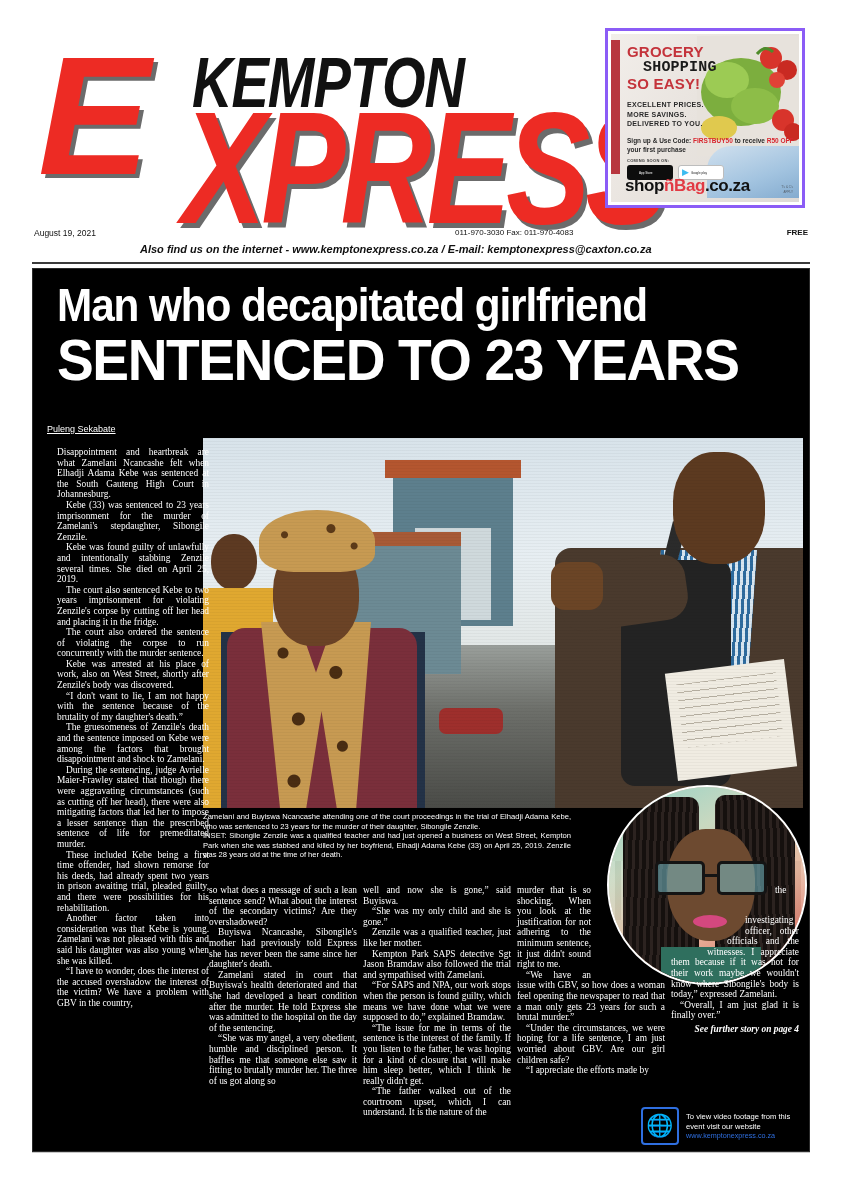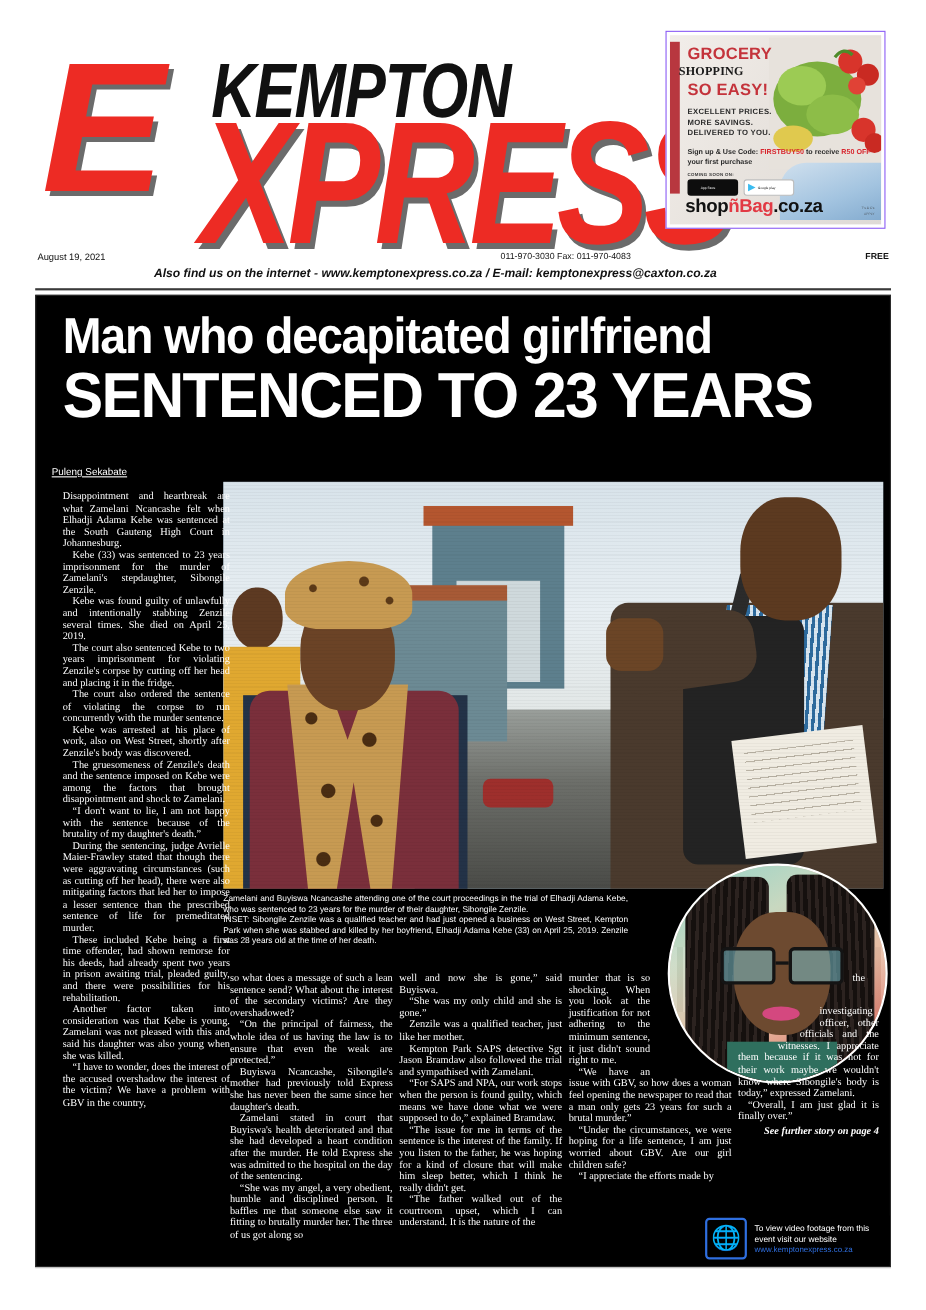--- a/index.html
+++ b/index.html
@@ -14,33 +14,33 @@
     letter-spacing:-8px;text-shadow:4px 4px 0 #6b6b6b;}
   .logo-kempton{position:absolute;left:160px;top:26px;font-family:"Liberation Sans",sans-serif;
     font-style:italic;font-weight:bold;font-size:56px;line-height:56px;color:#111111;
     letter-spacing:-1px;transform:scaleY(1.25);transform-origin:left top;}
   .logo-xpress{position:absolute;left:150px;top:70px;font-family:"Liberation Sans",sans-serif;
     font-style:italic;font-weight:bold;font-size:124px;line-height:118px;color:#ED2B24;
     letter-spacing:-5px;transform:scaleY(1.28) scaleX(1.02);transform-origin:left top;
     text-shadow:4px 4px 0 #6b6b6b;}
 
   
-  .ad-box{position:absolute;left:605px;top:28px;width:200px;height:180px;border:1px solid #8b5cf6;
+  .ad-box{position:absolute;left:605px;top:28px;width:200px;height:180px;border:3px solid #8b5cf6;
     background:#ffffff;padding:3px;box-sizing:border-box;}
   .ad-inner{position:relative;width:100%;height:100%;overflow:hidden;
     background:linear-gradient(120deg,#f2eeea 0%,#e9e4df 42%,#dedad6 100%);}
   .ad-leftbar{position:absolute;left:0;top:6px;width:9px;height:calc(100% - 34px);background:#B8373F;}
   .ad-veg{position:absolute;right:-6px;top:2px;width:108px;height:120px;}
   .ad-blue{position:absolute;right:0;bottom:4px;width:92px;height:52px;
     background:linear-gradient(160deg,#cfe0ef 0%,#9fc2e0 60%,#7fa9cf 100%);
     border-top-left-radius:24px;opacity:.95;}
   .ad-t1{position:absolute;left:16px;top:10px;font-family:"Liberation Sans",sans-serif;
     font-weight:bold;font-size:15px;line-height:15px;color:#C4333B;letter-spacing:.2px;}
-  .ad-t2{position:absolute;left:8px;top:26px;font-family:Liberation Serif, serif;
-    font-weight:bold;font-size:11px;line-height:15px;color:#1a1a1a;letter-spacing:.2px;}
+  .ad-t2{position:absolute;left:32px;top:26px;font-family:Liberation Mono, monospace;
+    font-weight:bold;font-size:15px;line-height:15px;color:#1a1a1a;letter-spacing:.2px;}
   .ad-t3{position:absolute;left:16px;top:42px;font-family:"Liberation Sans",sans-serif;
     font-weight:bold;font-size:15px;line-height:15px;color:#C4333B;letter-spacing:.2px;}
   .ad-sub{position:absolute;left:16px;top:66px;font-family:"Liberation Sans",sans-serif;
     font-weight:bold;font-size:7px;line-height:9.5px;color:#2b2b2b;letter-spacing:.3px;}
   .ad-promo{position:absolute;left:16px;top:102px;width:172px;font-family:"Liberation Sans",sans-serif;
     font-weight:bold;font-size:6.5px;line-height:9px;color:#2b2b2b;}
   .ad-promo .hl{color:#D8262E;}
   .ad-coming{position:absolute;left:16px;top:124px;font-family:"Liberation Sans",sans-serif;
     font-weight:bold;font-size:4px;line-height:5px;color:#3a3a3a;letter-spacing:.3px;}
   .store-row{position:absolute;left:16px;top:131px;display:flex;gap:5px;}
@@ -303,30 +303,29 @@
       <div class="in-top"></div>
     </div>
 
     <div class="col" id="col1">
         <p class="noind">Disappointment and heartbreak are what Zamelani Ncancashe felt when Elhadji Adama Kebe was sentenced at the South Gauteng High Court in Johannesburg.</p>
         <p>Kebe (33) was sentenced to 23 years imprisonment for the murder of Zamelani's stepdaughter, Sibongile Zenzile.</p>
         <p>Kebe was found guilty of unlawfully and intentionally stabbing Zenzile several times. She died on April 25, 2019.</p>
         <p>The court also sentenced Kebe to two years imprisonment for violating Zenzile's corpse by cutting off her head and placing it in the fridge.</p>
         <p>The court also ordered the sentence of violating the corpse to run concurrently with the murder sentence.</p>
         <p>Kebe was arrested at his place of work, also on West Street, shortly after Zenzile's body was discovered.</p>
+        <p>“I don't want to lie, I am not happy with the sentence because of the brutality of my daughter's death.”</p>
         <p>The gruesomeness of Zenzile's death and the sentence imposed on Kebe were among the factors that brought disappointment and shock to Zamelani.</p>
-        <p>“I don't want to lie, I am not happy with the sentence because of the brutality of my daughter's death.”</p>
         <p>During the sentencing, judge Avrielle Maier-Frawley stated that though there were aggravating circumstances (such as cutting off her head), there were also mitigating factors that led her to impose a lesser sentence than the prescribed sentence of life for premeditated murder.</p>
         <p>These included Kebe being a  first time offender, had shown remorse for his deeds, had already spent two years in prison awaiting trial, pleaded guilty, and there were possibilities for his rehabilitation.</p>
         <p>Another factor taken into consideration was that Kebe is young. Zamelani was not pleased with this and said his daughter was also young when she was killed.</p>
         <p>“I have to wonder, does the interest of the accused overshadow the interest of the victim? We have a problem with GBV in the country,</p>
       </div>
     <div class="col" id="col2" style="top: 616px;">
         <p class="noind">so what does a message of such a lean sentence send? What about the interest of the secondary victims? Are they overshadowed?</p>
-        <p>“On the principal of fairness, the whole idea of us having the law is to ensure that even the weak are protected.”</p>
         <p>Buyiswa Ncancashe, Sibongile's mother had previously told Express she has never been the same since her daughter's death.</p>
         <p>Zamelani stated in court that Buyiswa's health deteriorated and that she had developed a heart condition after the murder. He told Express she was admitted to the hospital on the day of the sentencing.</p>
         <p>“She was my angel, a very obedient, humble and disciplined person. It baffles me that someone else saw it fitting to brutally murder her. The three of us got along so</p>
       </div>
     <div class="col" id="col3" style="top: 616px;">
         <p class="noind">well and now she is gone,” said Buyiswa.</p>
         <p>“She was my only child and she is gone.”</p>
         <p>Zenzile was a qualified teacher, just like her mother.</p>
         <p>Kempton Park SAPS detective Sgt Jason Bramdaw also followed the trial and sympathised with Zamelani.</p>
         <p>“For SAPS and NPA, our work stops when the person is found guilty, which means we have done what we were supposed to do,” explained Bramdaw.</p>

